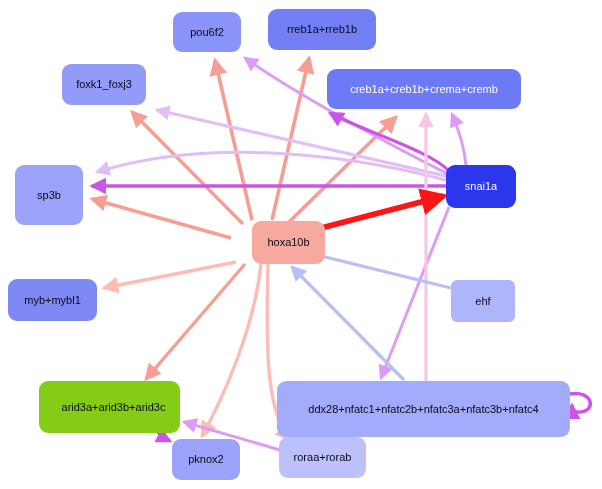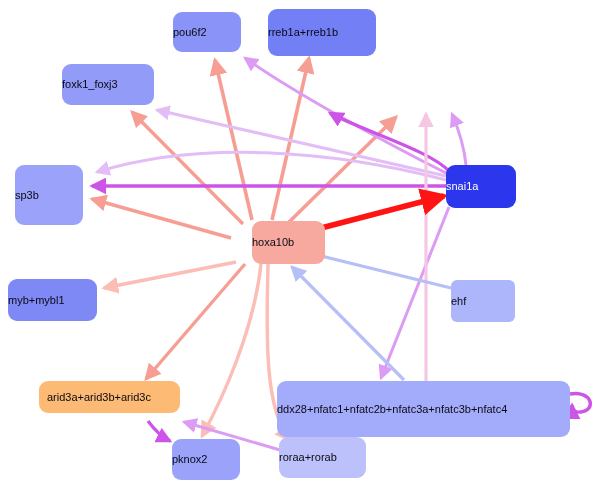--- a/index.html
+++ b/index.html
@@ -1,19 +1,19 @@
 <!DOCTYPE html>
 <html><head>
 <meta charset="utf-8">
 <style>
   html,body{margin:0;padding:0;background:#ffffff;}
   body{width:602px;height:489px;overflow:hidden;font-family:"Liberation Sans",sans-serif;}
   #graph{position:relative;width:602px;height:489px;background:#ffffff;}
   #edges{position:absolute;left:0;top:0;width:602px;height:489px;}
-  .node{position:absolute;display:flex;align-items:center;
+  .node{position:absolute;display:flex;align-items:center;justify-content:center;
         border-radius:9px;box-sizing:border-box;text-align:center;line-height:1.1;
         font-family:"Liberation Sans",sans-serif;}
   .node span{display:block;white-space:nowrap;}
 </style>
 </head>
 <body>
 
 <div id="graph">
 
   <svg id="edges" viewBox="0 0 602 489" xmlns="http://www.w3.org/2000/svg">
@@ -87,42 +87,45 @@
     <path d="M148,421 C156,432 162,437 170,441" fill="none" stroke="#cc55e8" stroke-width="3.2" marker-end="url(#m-orchid)"></path>
 
     <path d="M570,394 C592,390 597,410 581,412 C574,413 572,409 572,405" fill="none" stroke="#cc55e8" stroke-width="3.4" marker-end="url(#m-orchid)"></path>
 
     <path d="M302,233 L444,196" fill="none" stroke="#ff1414" stroke-width="5.5" marker-end="url(#m-strong_red)"></path>
   </svg>
 
   <div class="node" style="left: 173px; top: 12px; width: 68px; height: 40px; background: rgb(138, 147, 247); color: rgb(10, 10, 20); font-size: 11px;">
     <span>pou6f2</span>
     </div>
-  <div class="node" style="left: 268px; top: 9px; width: 108px; height: 47px; background: rgb(115, 127, 245); color: rgb(10, 10, 20); font-size: 11px;">
+  <div class="node" style="left: 268px; top: 9px; width: 108px; height: 41px; background: rgb(115, 127, 245); color: rgb(10, 10, 20); font-size: 11px;">
     <span>rreb1a+rreb1b</span>
     </div>
-  <div class="node" style="left: 62px; top: 64px; width: 92px; height: 41px; background: rgb(146, 155, 248); color: rgb(10, 10, 20); font-size: 11px;">
+  <div class="node" style="left: 327px; top: 69px; width: 194px; height: 40px; background: rgb(109, 122, 245); color: rgb(255, 255, 255); font-size: 11px;">
+    <span>creb1a+creb1b+crema+cremb</span>
+    </div>
+  <div class="node" style="left: 62px; top: 64px; width: 84px; height: 41px; background: rgb(146, 155, 248); color: rgb(10, 10, 20); font-size: 11px;">
     <span>foxk1_foxj3</span>
     </div>
   <div class="node" style="left: 15px; top: 165px; width: 68px; height: 60px; background: rgb(154, 162, 249); color: rgb(10, 10, 20); font-size: 11px;">
     <span>sp3b</span>
     </div>
   <div class="node" style="left: 446px; top: 165px; width: 70px; height: 43px; background: rgb(43, 54, 237); color: rgb(255, 255, 255); font-size: 11px;">
     <span>snai1a</span>
     </div>
   <div class="node" style="left: 231px; top: 221px; width: 73px; height: 43px; background: rgb(247, 169, 160); color: rgb(10, 10, 20); font-size: 11px; margin-left: 21px;">
     <span>hoxa10b</span>
     </div>
   <div class="node" style="left: 8px; top: 279px; width: 89px; height: 42px; background: rgb(126, 137, 246); color: rgb(10, 10, 20); font-size: 11px;">
     <span>myb+mybl1</span>
     </div>
   <div class="node" style="left: 451px; top: 280px; width: 64px; height: 42px; background: rgb(174, 182, 251); color: rgb(10, 10, 20); font-size: 11px; border-radius: 6px;">
     <span>ehf</span>
     </div>
-  <div class="node" style="left: 39px; top: 381px; width: 141px; height: 32px; background: #fdba74; color: rgb(10, 10, 20); font-size: 11px; padding-left: 8px;">
+  <div class="node" style="left: 39px; top: 381px; width: 141px; height: 52px; background: #84cc16; color: rgb(10, 10, 20); font-size: 11px; padding-left: 8px;">
     <span>arid3a+arid3b+arid3c</span>
     </div>
   <div class="node" style="left: 277px; top: 381px; width: 293px; height: 56px; background: rgb(163, 172, 250); color: rgb(10, 10, 20); font-size: 11px;">
     <span>ddx28+nfatc1+nfatc2b+nfatc3a+nfatc3b+nfatc4</span>
     </div>
   <div class="node" style="left: 172px; top: 439px; width: 68px; height: 41px; background: rgb(154, 162, 249); color: rgb(10, 10, 20); font-size: 11px;">
     <span>pknox2</span>
     </div>
   <div class="node" style="left: 279px; top: 437px; width: 87px; height: 41px; background: rgb(188, 193, 251); color: rgb(10, 10, 20); font-size: 11px;">
     <span>roraa+rorab</span>

